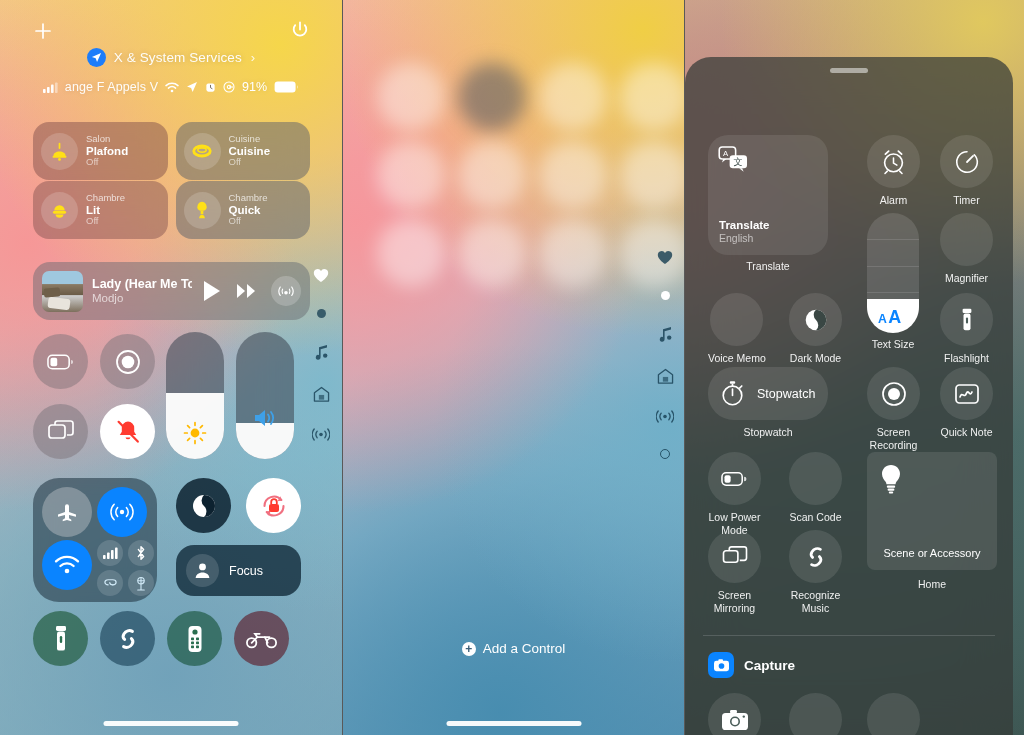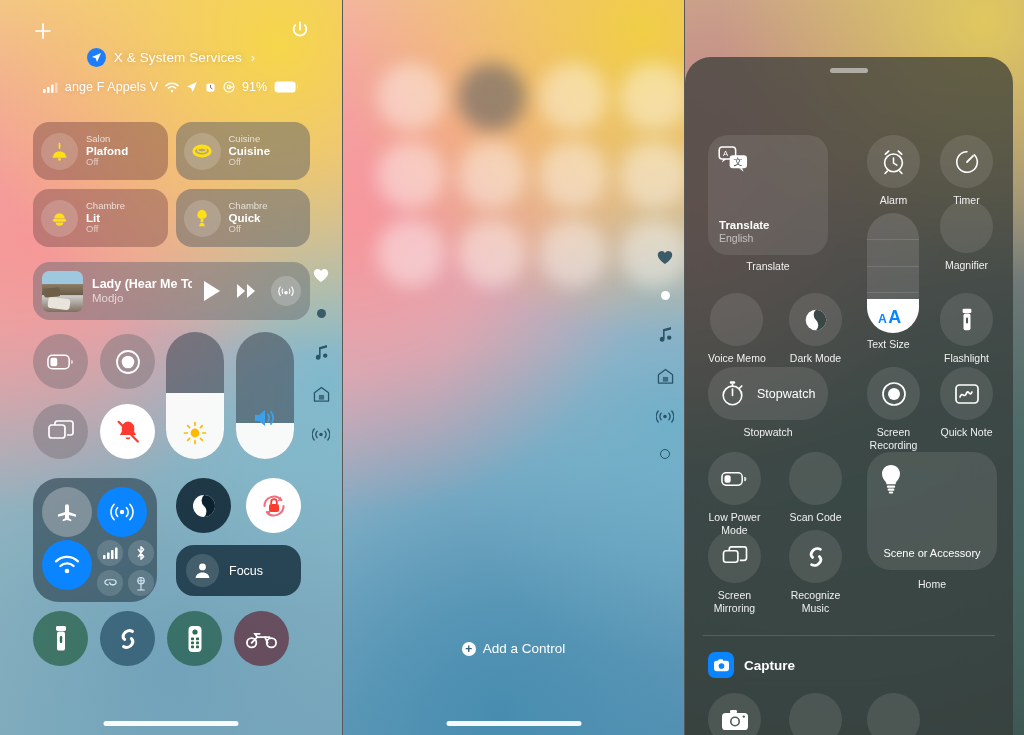--- a/index.html
+++ b/index.html
@@ -46,21 +46,21 @@
 
   .svcrow { position:absolute; top:48px; left:0; right:0; display:flex; justify-content:center; align-items:center; gap:8px; }
   .svc-badge { width:19px;height:19px;border-radius:50%;background:#1d7dfa;display:flex;align-items:center;justify-content:center; flex:0 0 auto;}
   .svc-txt { color:rgba(255,255,255,.95); font-size:13.5px; letter-spacing:.1px; text-shadow:0 0 6px rgba(0,0,0,.18); }
   .svc-chev { color:rgba(255,255,255,.85); font-size:13px; margin-left:1px; }
 
   .statusbar { position:absolute; top:80px; left:0; right:0; display:flex; align-items:center; justify-content:center; gap:7px;
                color:#fff; font-size:12.5px; text-shadow:0 0 6px rgba(0,0,0,.12); }
   .sb-carrier { font-size:12.5px; letter-spacing:.1px; color:rgba(255,255,255,.95); }
 
-  .homegrid { position:absolute; left:33px; top:122px; width:277px; display:grid; grid-template-columns:1fr 1fr; gap:9px 8px; }
+  .homegrid { position:absolute; left:33px; top:122px; width:277px; display:grid; grid-template-columns:1fr 1fr; gap:1px 8px; }
   .hometile { height:58px; border-radius:16px; display:flex; align-items:center; padding:0 8px; gap:8px;
               backdrop-filter:blur(14px); }
   .ht-a { background:rgba(120,72,72,.46); }
   .ht-b { background:rgba(92,96,106,.5); }
   .ht-c { background:rgba(124,78,78,.45); }
   .ht-d { background:rgba(96,99,110,.52); }
   .ht-ic { width:37px;height:37px;border-radius:50%;background:rgba(255,255,255,.17);display:flex;align-items:center;justify-content:center;flex:0 0 auto; }
   .ht-txt { display:flex; flex-direction:column; line-height:1.12; overflow:hidden;}
   .ht-room { font-size:9.5px; color:rgba(255,255,255,.72); }
   .ht-name { font-size:11.5px; font-weight:bold; color:#fff; }
@@ -151,21 +151,21 @@
   .big-translate .tt s { display:block; font-size:10.5px; color:rgba(255,255,255,.6); text-decoration:none; }
 
   .p3-slider { position:absolute; width:52px; height:120px; border-radius:26px; overflow:hidden; background:rgba(255,255,255,.12); }
   .p3-slider .ln { position:absolute; left:0;right:0;height:1px;background:rgba(255,255,255,.12); }
   .p3-slider .fl { position:absolute; left:0;right:0;bottom:0;height:34px;background:#fff; display:flex;align-items:center;justify-content:center; }
 
   .wide-pill { position:absolute; height:53px; border-radius:26px; background:rgba(255,255,255,.1);
                display:flex; align-items:center; gap:10px; padding:0 10px; }
   .wide-pill .wl { color:#fff; font-size:12.5px; }
 
-  .home-tile { position:absolute; width:130px; height:118px; border-radius:24px; background:rgba(255,255,255,.1); padding:11px; }
+  .home-tile { position:absolute; width:130px; height:118px; border-radius:8px; background:rgba(255,255,255,.1); padding:11px; }
   .home-tile .hl { position:absolute; left:0; right:0; bottom:11px; text-align:center; font-size:11px; color:#fff; }
 
   .divider { position:absolute; left:18px; right:18px; height:1px; background:rgba(255,255,255,.15); }
   .sect-head { position:absolute; display:flex; align-items:center; gap:10px; }
   .sect-head .si { width:26px;height:26px;border-radius:7px;background:#0a84ff;display:flex;align-items:center;justify-content:center; }
   .sect-head .st { color:#fff; font-size:13.5px; font-weight:bold; }
 
   svg { display:block; }
 </style>
 </head>
@@ -620,21 +620,21 @@
       <div class="gcell" style="left:255px; top:78px;">
         <div class="gicon">
           <svg width="28" height="28" viewBox="0 0 30 30">
               <path d="M15 4a11 11 0 1 0 7.8 3.2" stroke="#fff" stroke-width="1.7" fill="none" stroke-linecap="round"></path>
               <path d="M15 15 21.5 8.5" stroke="#fff" stroke-width="1.9" stroke-linecap="round"></path>
             </svg>
         </div>
         <div class="glabel">Timer</div>
       </div>
 
-      <div class="gcell" style="left:255px; top:143px;">
+      <div class="gcell" style="left:255px; top:156px;">
         <div class="gicon"></div>
         <div class="glabel">Magnifier</div>
       </div>
 
       <div class="gcell" style="left:23px; top:236px;">
         <div class="gicon"></div>
         <div class="glabel">Voice Memo</div>
       </div>
 
       <div class="gcell" style="left:104px; top:236px;">
@@ -651,21 +651,21 @@
         <i class="ln" style="top:22%"></i>
           <i class="ln" style="top:44%"></i>
           <i class="ln" style="top:66%"></i>
         <div class="fl">
           <svg width="34" height="20" viewBox="0 0 36 20">
               <text x="2" y="17" font-family="Liberation Sans, sans-serif" font-size="13" font-weight="bold" fill="#0a84ff">A</text>
               <text x="13" y="17" font-family="Liberation Sans, sans-serif" font-size="19" font-weight="bold" fill="#0a84ff">A</text>
             </svg>
         </div>
       </div>
-      <div style="position:absolute; left:182px; top:281px; width:52px; text-align:left; font-size:10.5px; color:rgba(255,255,255,.92);">Text Size</div>
+      <div style="position:absolute; left:182px; top:281px; width:52px; text-align:center; font-size:10.5px; color:rgba(255,255,255,.92);">Text Size</div>
 
       <div class="gcell" style="left:255px; top:236px;">
         <div class="gicon">
           <svg width="14" height="26" viewBox="0 0 16 28">
               <rect x="3" y="1" width="10" height="5" rx="1.4" fill="#fff"></rect>
               <rect x="4" y="6.6" width="8" height="19" rx="2.2" fill="#fff"></rect>
               <rect x="6.8" y="11" width="2.4" height="7" rx="1.2" fill="#4a5d59"></rect>
             </svg>
         </div>
         <div class="glabel">Flashlight</div>

